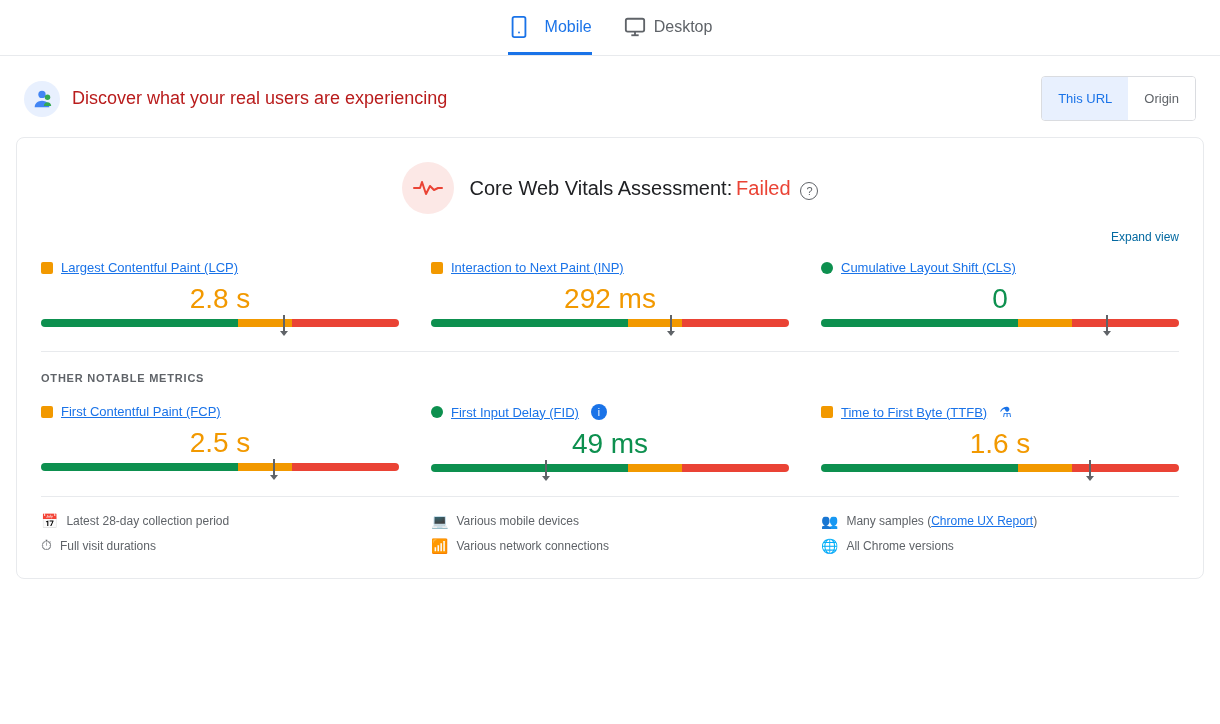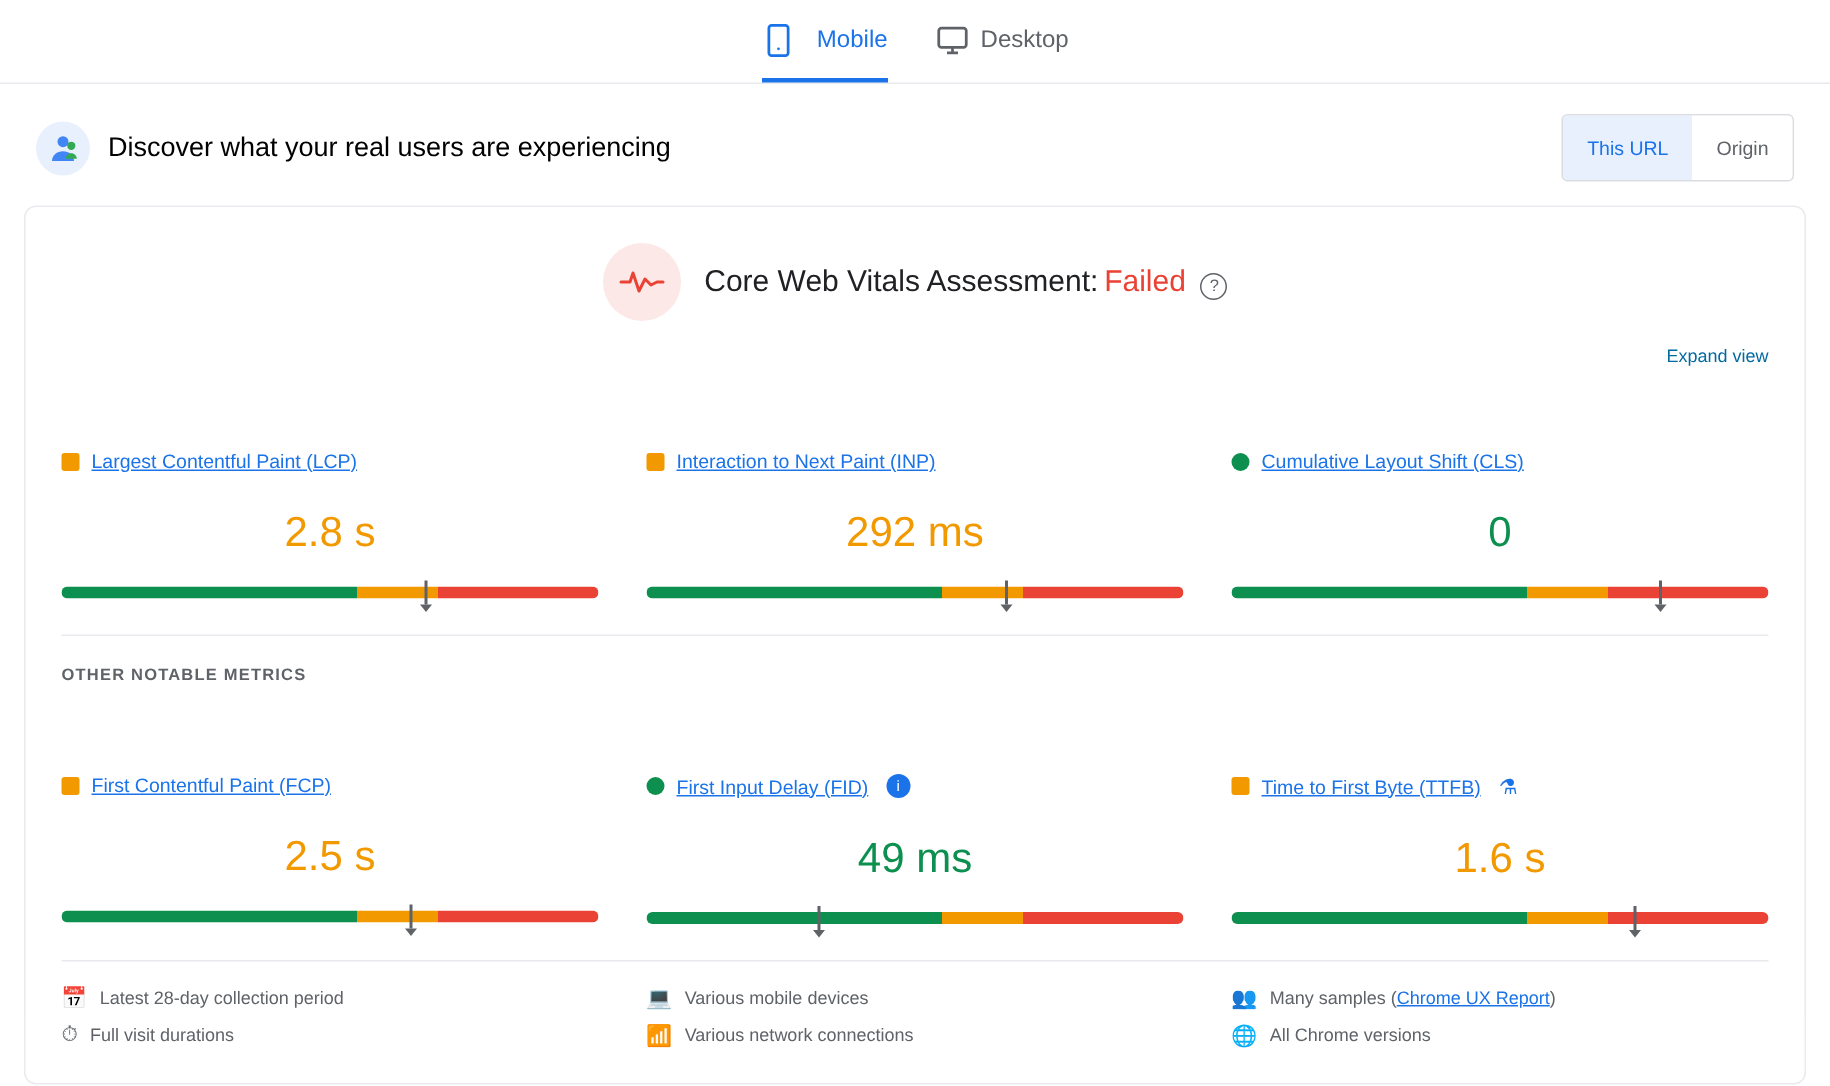--- a/index.html
+++ b/index.html
@@ -63,21 +63,21 @@
       border-radius: 50%;
       background: #e8f0fe;
       display: flex;
       align-items: center;
       justify-content: center;
     }
 
     .header-title {
       font-size: 18px;
       font-weight: 400;
-      color: #000000;
+      color: #b91c1c;
     }
 
     .url-toggle {
       display: flex;
       border: 1px solid #dadce0;
       border-radius: 4px;
       overflow: hidden;
     }
 
     .url-toggle-btn {
@@ -154,22 +154,21 @@
 
     .metrics-grid {
       display: grid;
       grid-template-columns: 1fr 1fr 1fr;
       gap: 24px 32px;
     }
 
     .metric-item {
       display: flex;
       flex-direction: column;
-      gap: 16px;
-      margin-top: 40px;
+      gap: 0;
     }
 
     .metric-label-row {
       display: flex;
       align-items: center;
       gap: 8px;
     }
 
     .metric-dot {
       width: 12px;

